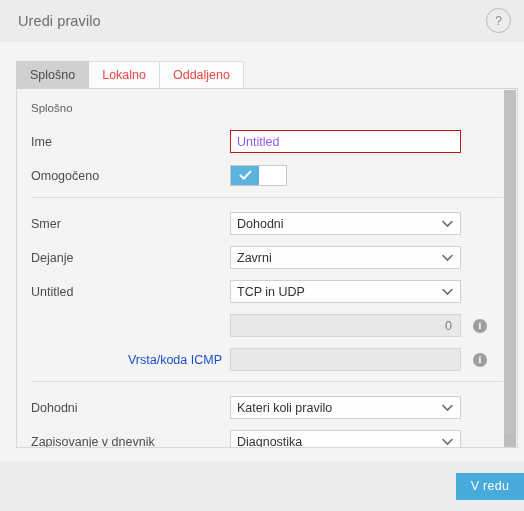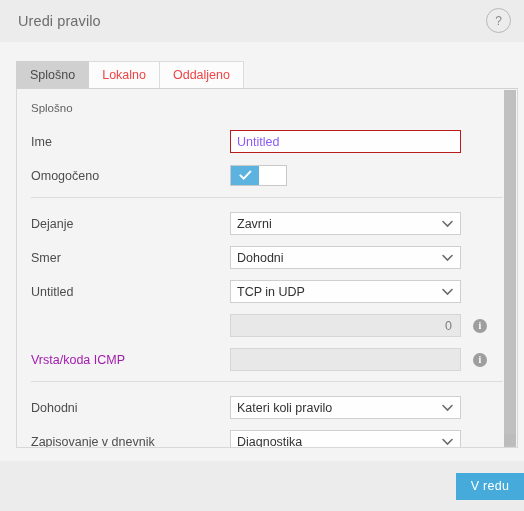--- a/index.html
+++ b/index.html
@@ -125,21 +125,21 @@
     padding-left: 14px;
     margin-bottom: 5px;
   }
   .row-label {
     width: 199px;
     flex: 0 0 199px;
     font-size: 12.5px;
     color: #4d4d4d;
     padding-right: 8px;
   }
-  .row-label.disabled { color: #a21caf; }
+  .row-label.disabled { color: #1d4ed8; text-align: right; }
   .row-control { flex: 1 1 auto; display: flex; align-items: center; }
 
   .txt {
     width: 231px;
     height: 23px;
     background: #fefefe;
     border: 1px solid #b91c1c;
     font-family: "Liberation Sans", sans-serif;
     font-size: 12.5px;
     color: #8b5cf6;
@@ -325,41 +325,41 @@
                 </span>
               </div>
               <div class="toggle-off"></div>
             </div>
           </div>
         </div>
 
         <div class="sep"></div>
 
         <div class="row">
-          <div class="row-label">Dejanje</div>
+          <div class="row-label">Smer</div>
           <div class="row-control">
             <div class="sel-wrap">
               <div class="sel">
-                <span>Zavrni</span>
+                <span>Dohodni</span>
               </div>
               <span class="chev">
                 <svg width="13" height="13" viewBox="0 0 13 13">
                   <path d="M2 4.5 L6.5 9 L11 4.5" stroke="#6b6b6b" stroke-width="1.6" fill="none" stroke-linecap="round"></path>
                 </svg>
               </span>
             </div>
           </div>
         </div>
 
         <div class="row">
-          <div class="row-label">Smer</div>
+          <div class="row-label">Dejanje</div>
           <div class="row-control">
             <div class="sel-wrap">
               <div class="sel">
-                <span>Dohodni</span>
+                <span>Zavrni</span>
               </div>
               <span class="chev">
                 <svg width="13" height="13" viewBox="0 0 13 13">
                   <path d="M2 4.5 L6.5 9 L11 4.5" stroke="#6b6b6b" stroke-width="1.6" fill="none" stroke-linecap="round"></path>
                 </svg>
               </span>
             </div>
           </div>
         </div>
 

